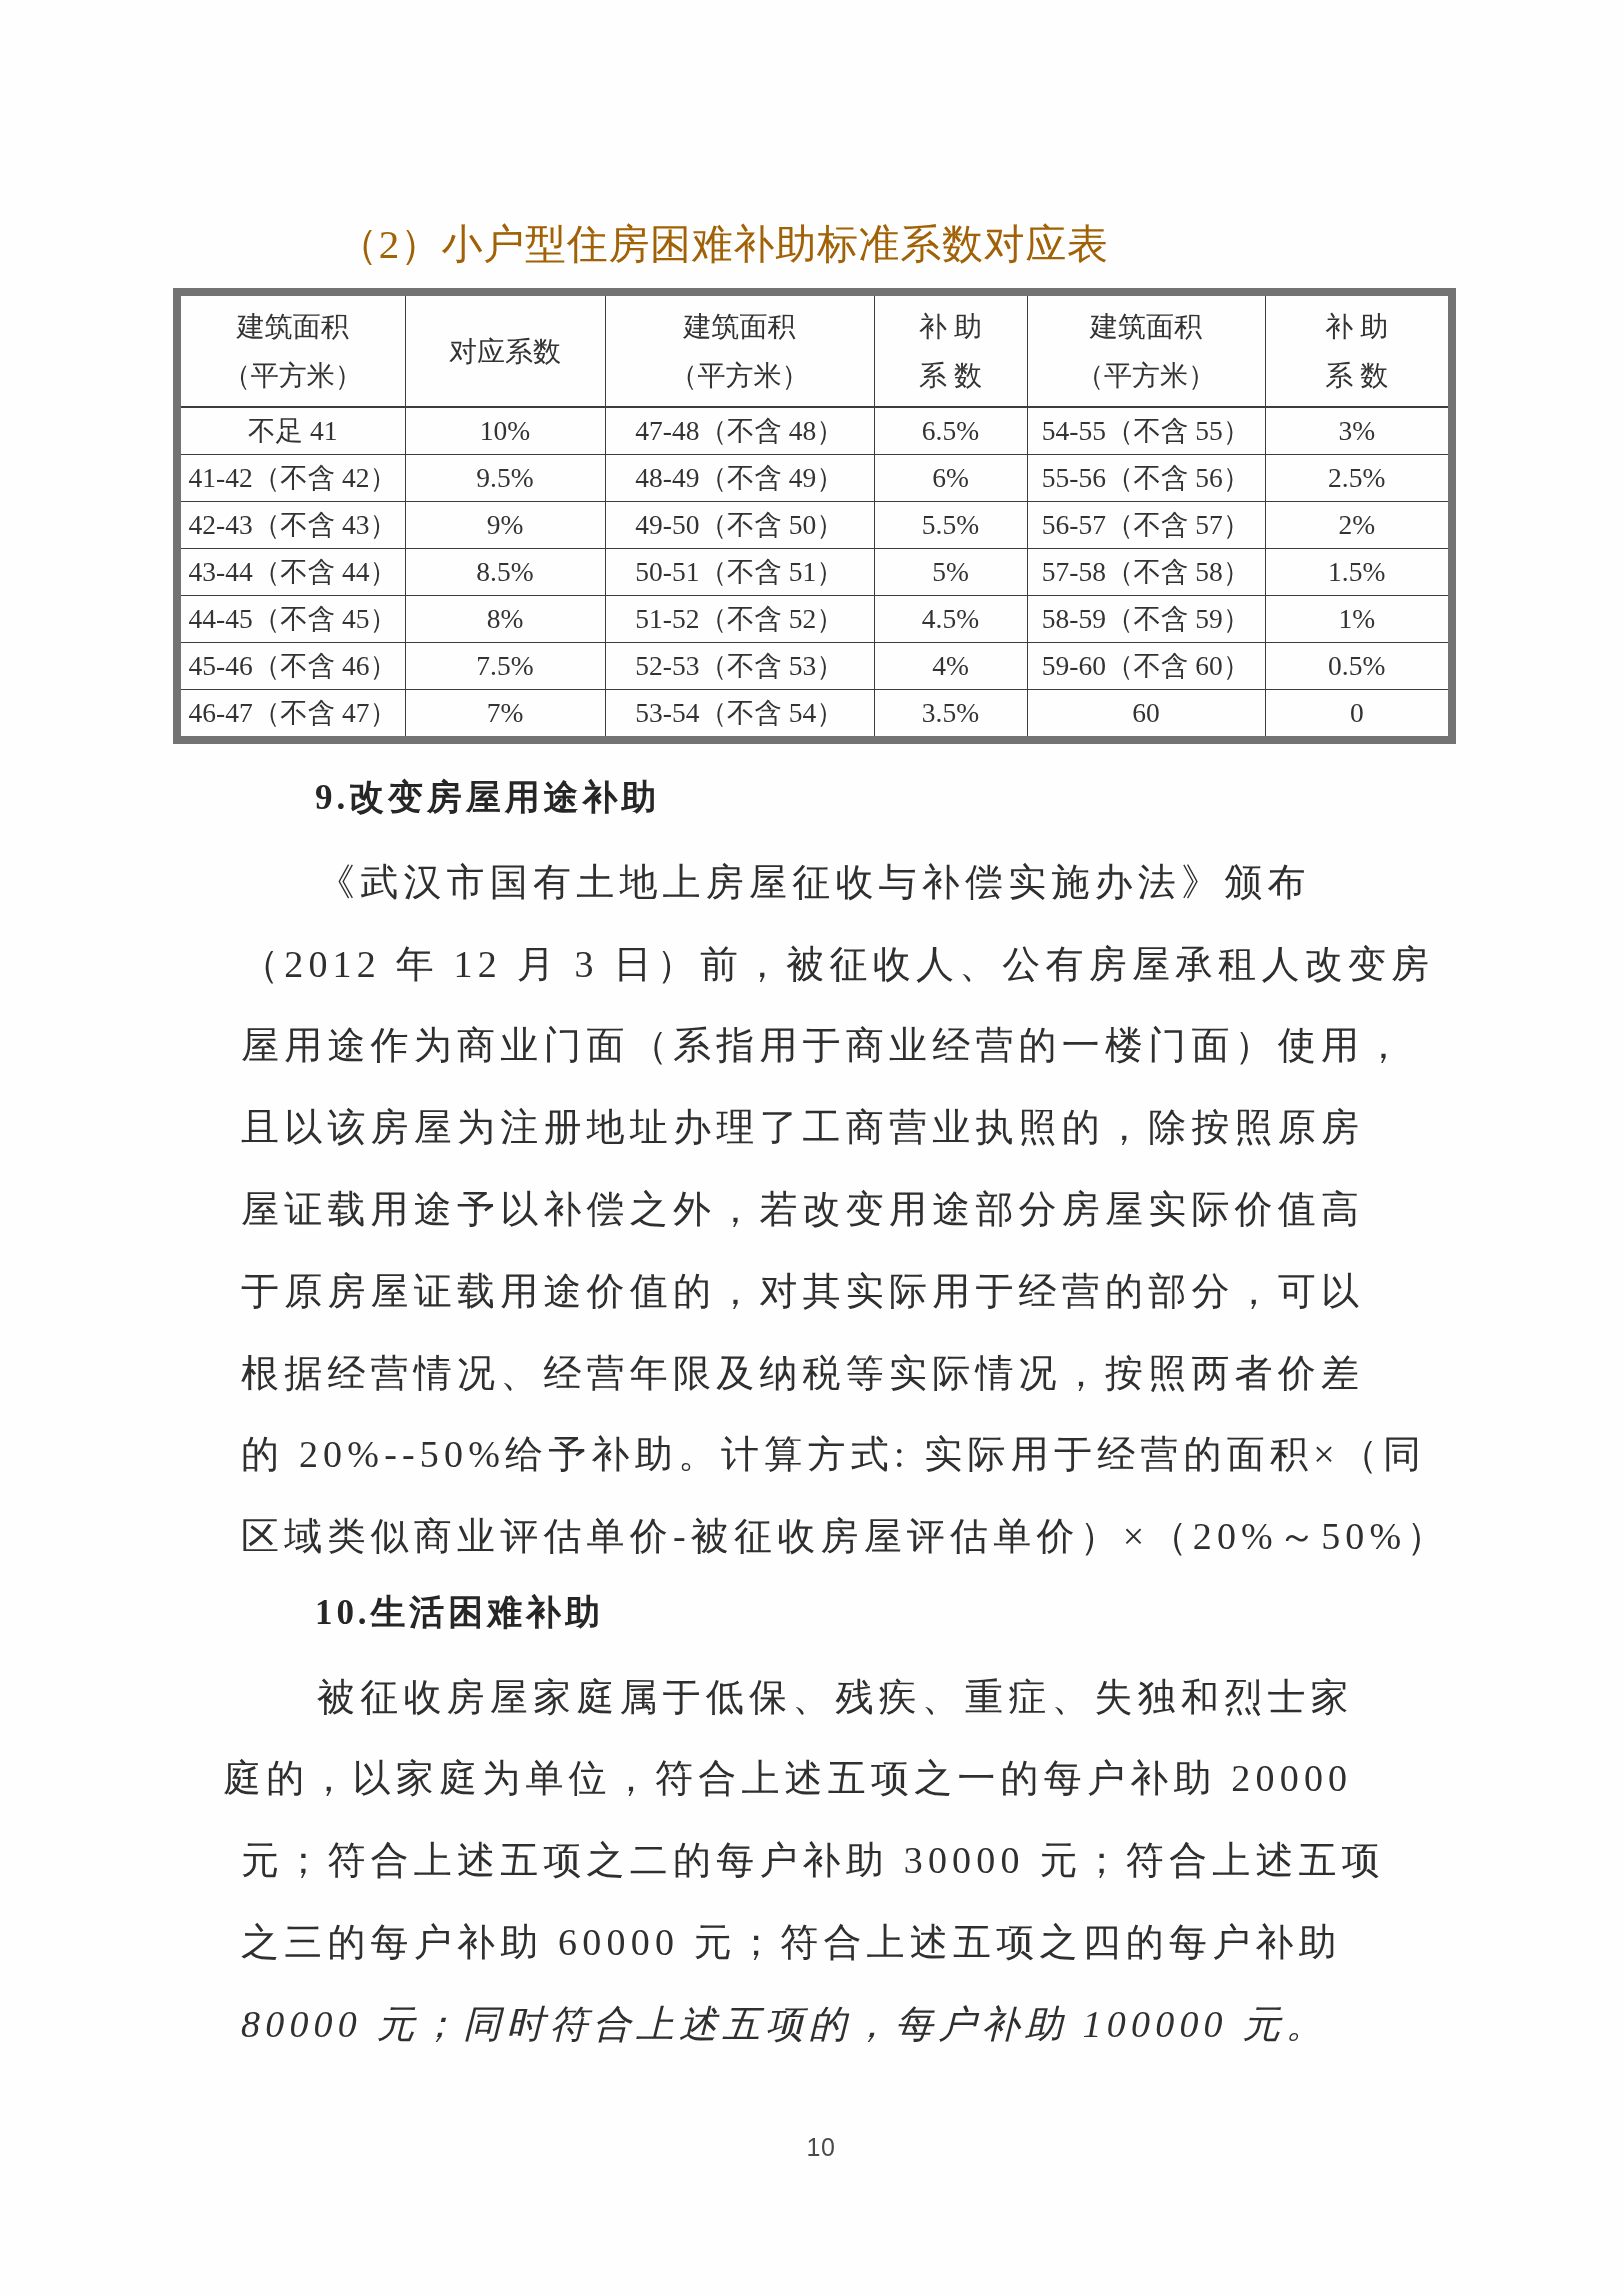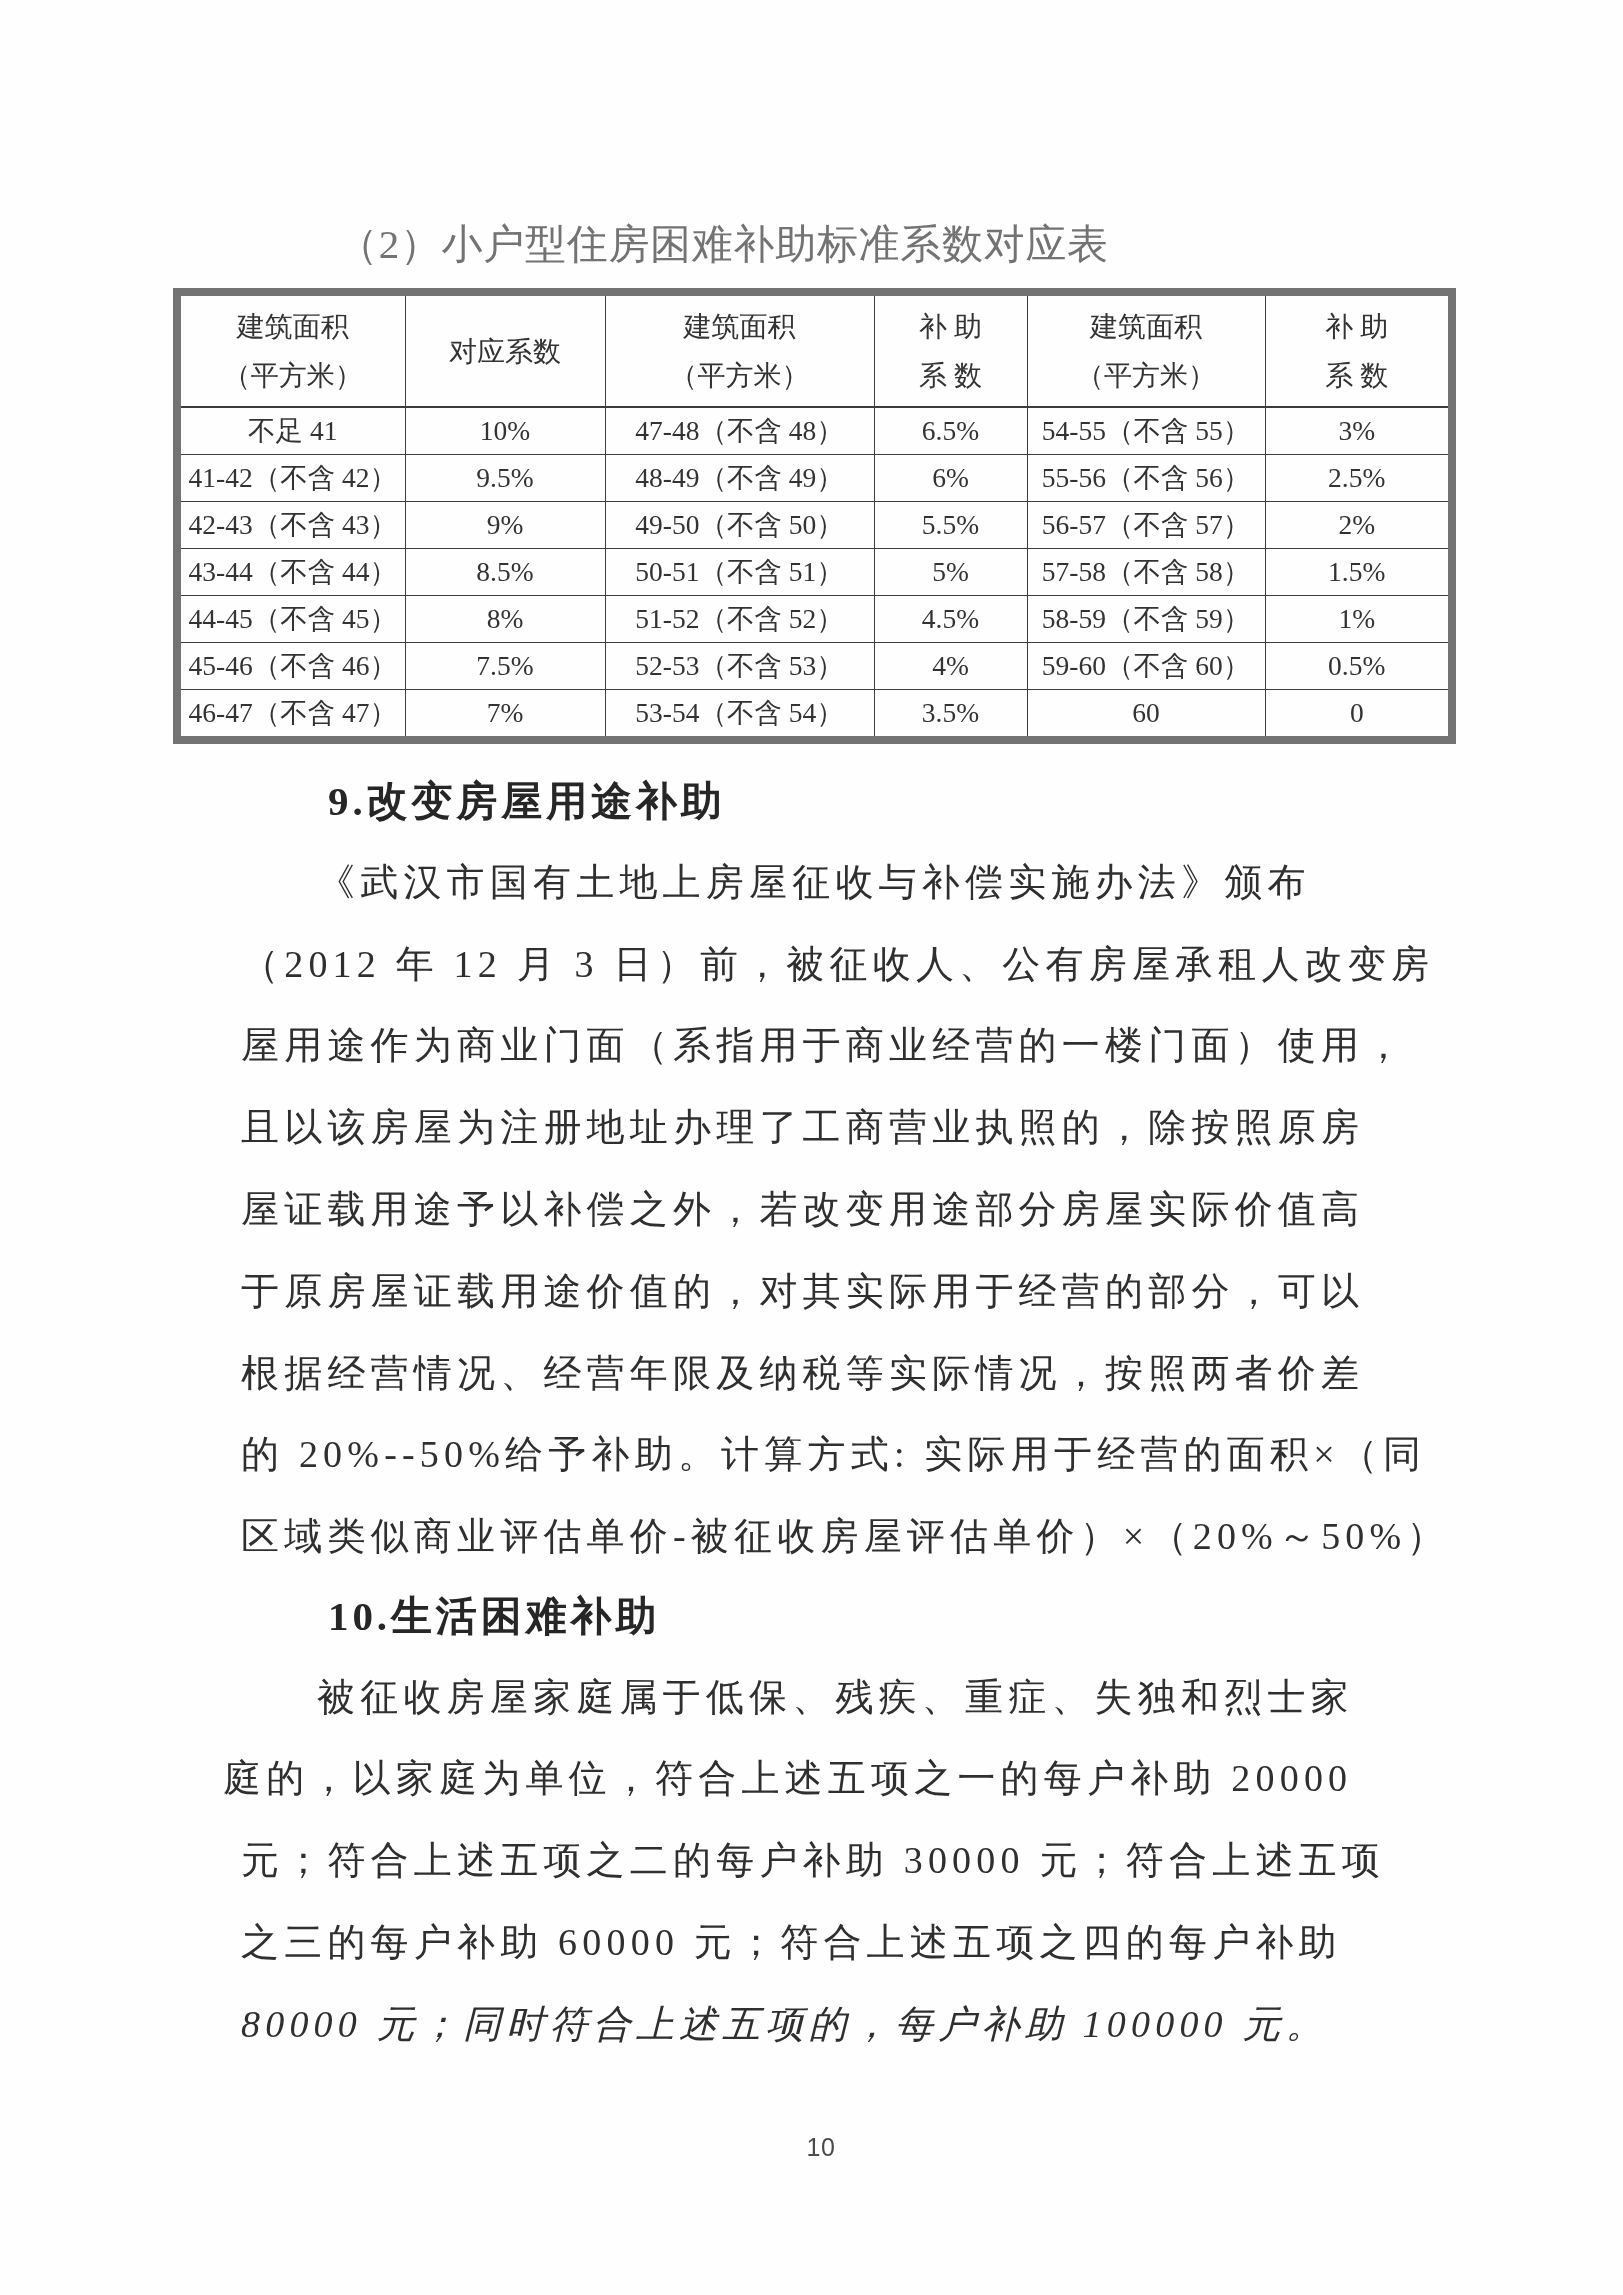--- a/index.html
+++ b/index.html
@@ -12,21 +12,21 @@
     color: #303030;
     overflow: hidden;
   }
   .doc-title {
     position: absolute;
     top: 220px;
     left: 337px;
     font-size: 41px;
     line-height: 1.2;
     letter-spacing: 0.7px;
-    color: #737373;
+    color: #a16207;
     white-space: nowrap;
   }
   table.coef-table {
     position: absolute;
     top: 288px;
     left: 173px;
     width: 1274px;
     border-collapse: collapse;
     table-layout: fixed;
     border: 8px solid #737373;
@@ -53,27 +53,26 @@
   .body-line {
     position: absolute;
     font-size: 38px;
     line-height: 1.15;
     letter-spacing: 5.2px;
     color: #2f2f2f;
     white-space: nowrap;
   }
   .section-heading {
     position: absolute;
-    font-size: 41px;
+    font-size: 35px;
     line-height: 1.15;
     font-weight: 700;
     letter-spacing: 3.9px;
     color: #262626;
     white-space: nowrap;
-    margin-left: 13px;
   }
   .page-number {
     position: absolute;
     top: 2133px;
     left: 0;
     width: 1642px; 
     text-align: center;
     font-family: "Liberation Sans", "DejaVu Sans", sans-serif;
     font-size: 25px;
     color: #4a4a4a;

